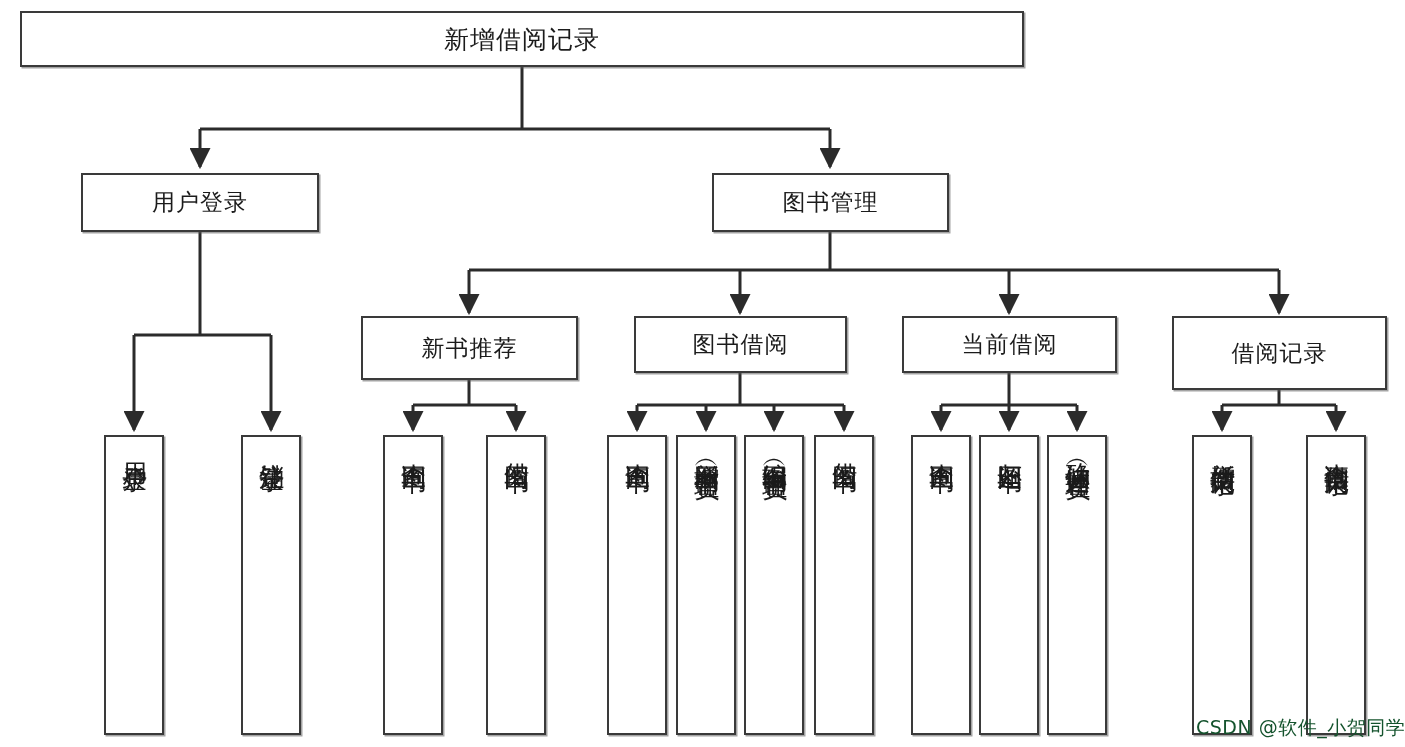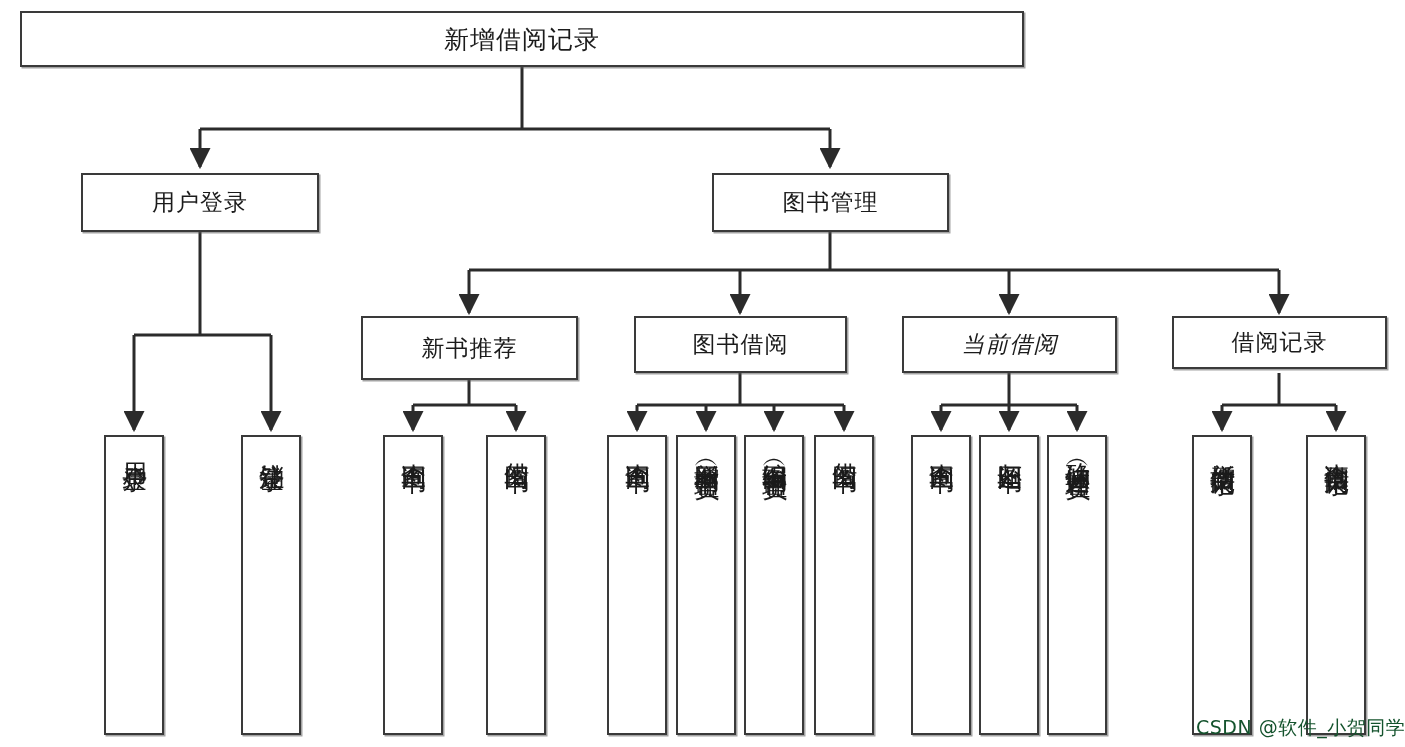--- a/index.html
+++ b/index.html
@@ -133,24 +133,24 @@
   <div class="node level2" style="left:712px; top:173px; width:237px; height:59px;align-items:center;">
     <span>图书管理</span>
   </div>
 
   <div class="node level2" style="left:361px; top:316px; width:217px; height:64px;">
     <span>新书推荐</span>
   </div>
   <div class="node level2" style="left:634px; top:316px; width:213px; height:57px;">
     <span>图书借阅</span>
   </div>
-  <div class="node level2" style="left:902px; top:316px; width:215px; height:57px;font-style:italic;">
+  <div class="node level2" style="left:902px; top:316px; width:215px; height:57px;">
     <span>当前借阅</span>
   </div>
-  <div class="node level2" style="left:1172px; top:316px; width:215px; height:53px;">
+  <div class="node level2" style="left:1172px; top:316px; width:215px; height:74px;">
     <span>借阅记录</span>
   </div>
 
   <div class="node leaf" style="left:104px; top:435px; width:60px; height:300px;">
     <span class="vtext">用户登录</span>
   </div>
   <div class="node leaf" style="left:241px; top:435px; width:60px; height:300px;">
     <span class="vtext">注销登录</span>
   </div>
 

